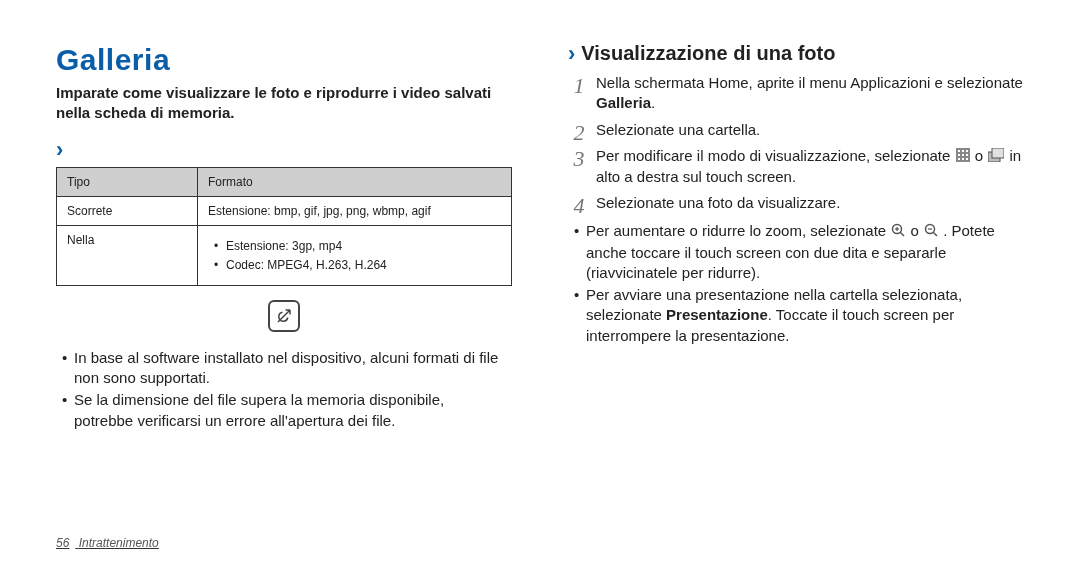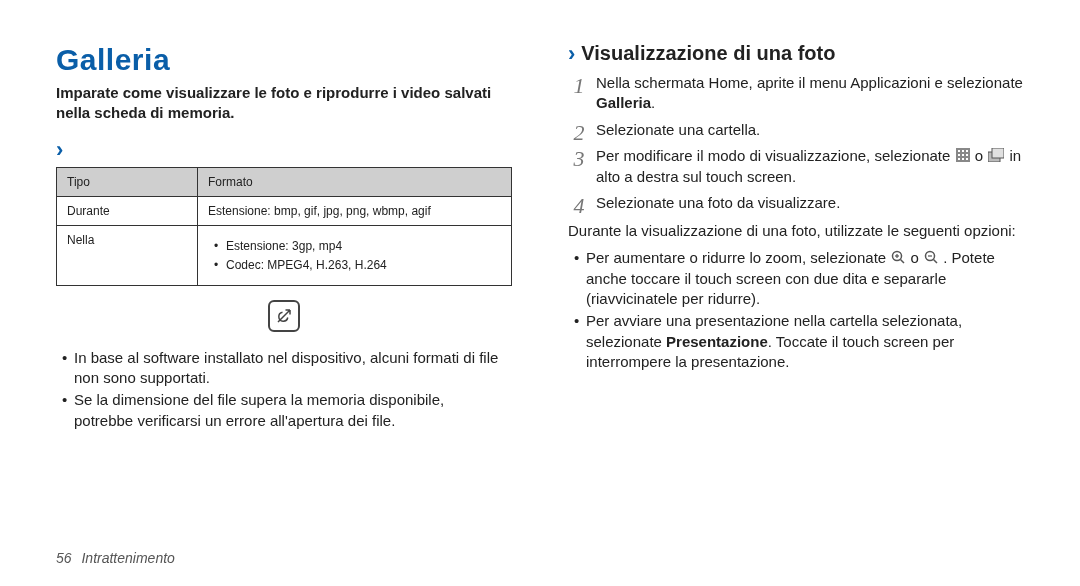--- a/index.html
+++ b/index.html
@@ -126,23 +126,24 @@
   }
   .b { font-weight: 700; }
   .inline-icon {
     display: inline-block;
     vertical-align: middle;
     margin: 0 1px;
   }
   .footer {
     position: absolute;
     left: 56px;
-    bottom: 18px;
-    font-size: 14px;
+    bottom: 35px;
+    font-size: 12px;
     color: #333;
+    text-decoration: underline;
   }
   .footer .pg {
     font-style: italic;
     color: #555;
     margin-right: 6px;
   }
   .footer .sec {
     font-style: italic;
     color: #555;
   }
@@ -160,21 +161,21 @@
       <span class="chev">›</span>
     </div>
 
     <table class="fmt">
       <tbody>
           <tr>
         <th style="width:120px">Tipo</th>
         <th>Formato</th>
       </tr>
       <tr>
-        <td>Durante</td>
+        <td>Scorrete</td>
         <td>Estensione: bmp, gif, jpg, png, wbmp, agif</td>
       </tr>
       <tr>
         <td>Nella</td>
         <td>
           <ul class="plain">
             <li>Estensione: 3gp, mp4</li>
             <li>Codec: MPEG4, H.263, H.264</li>
           </ul>
         </td>
@@ -240,21 +241,20 @@
               </svg></span>
           <span> in alto a destra sul touch screen.</span>
         </span>
       </li>
       <li>
         <span class="num">4</span>
         <span>Selezionate una foto da visualizzare.</span>
       </li>
     </ol>
 
-    <p style="margin:4px 0 6px 0">Durante la visualizzazione di una foto, utilizzate le seguenti opzioni:</p>
 
     <ul class="plain">
       <li>
         <span>Per aumentare o ridurre lo zoom, selezionate </span>
         <span class="inline-icon"><svg width="14" height="14" viewBox="0 0 14 14">
               <circle cx="6" cy="6" r="4.5" fill="none" stroke="#555" stroke-width="1.5"></circle>
               <line x1="9.5" y1="9.5" x2="13" y2="13" stroke="#555" stroke-width="1.5"></line>
               <line x1="6" y1="4" x2="6" y2="8" stroke="#555" stroke-width="1.2"></line>
               <line x1="4" y1="6" x2="8" y2="6" stroke="#555" stroke-width="1.2"></line>
             </svg></span>

